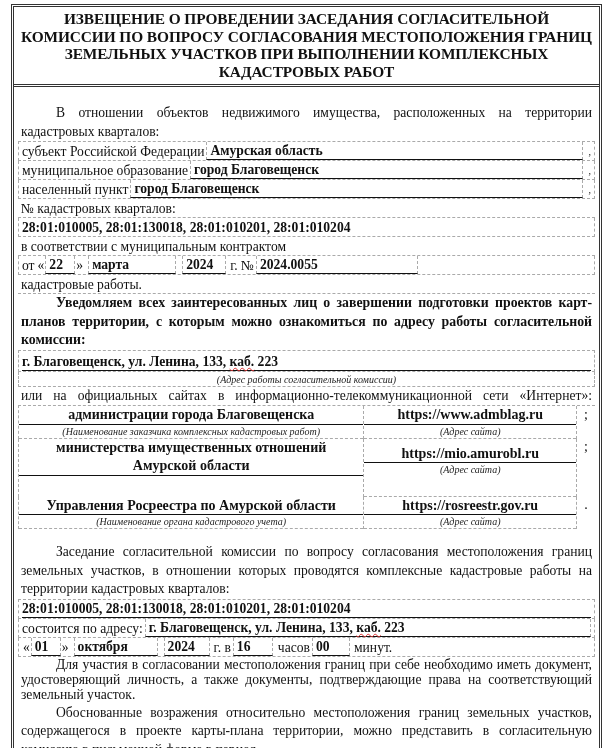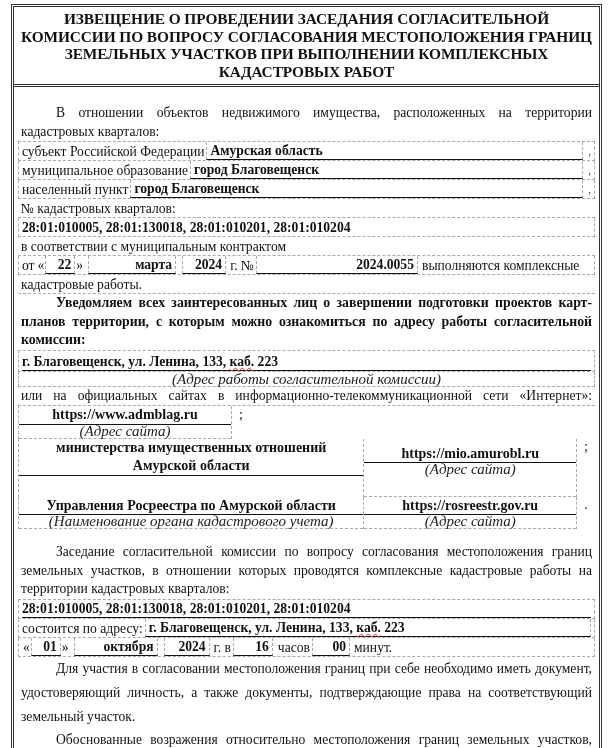--- a/index.html
+++ b/index.html
@@ -35,25 +35,25 @@
     margin: 0 -3px; padding: 0 3px 0 3px;
   }
   .row.top { border-top: 1px dashed #aaa; }
   .lbl { padding-right: 2px; }
   .fld {
     font-weight: bold; border-bottom: 1.5px solid #111; padding: 0 3px;
     border-left: 1px dashed #aaa; border-right: 1px dashed #aaa;
     height: 17px;
   }
   .fld.grow { flex: 1; }
-  .fld.c { text-align: right; }
+  .fld.c { text-align: left; }
   .punct { width: 8px; text-align: right; font-size: 10px; }
   .bold { font-weight: bold; }
   .caption {
-    font-style: italic; font-size: 15px; text-align: center; line-height: 13px;
+    font-style: italic; font-size: 10px; text-align: center; line-height: 13px;
     color: #222;
   }
   .grid2 { display: flex; margin: 0 -3px; border-left: 1px dashed #aaa; }
   .grid2 .colA { width: 345px; border-right: 1px dashed #aaa; }
   .grid2 .colB { width: 212px; border-right: 1px dashed #aaa; }
   .grid2 .colC { width: 18px; display: flex; align-items: flex-end; justify-content: center; padding-bottom: 2px; font-size: 14px; }
   .gval { font-weight: bold; text-align: center; border-bottom: 1.5px solid #111; font-size: 14px; line-height: 17.5px; }
   .gcap { border-bottom: 1px dashed #aaa; }
   .q { padding: 0 1px; }
   .spell { text-decoration: underline wavy #d33; text-decoration-thickness: 1px; }
@@ -94,38 +94,41 @@
     </div>
     <div class="row">
       <span class="lbl">от</span>
       <span class="q">«</span>
       <span class="fld c" style="width:22px">22</span>
       <span class="q">»</span>
       <span class="fld c" style="width:80px;margin-left:4px">марта</span>
       <span class="fld c" style="width:36px;margin-left:6px">2024</span>
       <span class="lbl" style="padding-left:4px">г. №</span>
       <span class="fld c" style="width:154px">2024.0055</span>
-      <span style="padding-left:4px">выполняются комплексные</span>
     </div>
     <div class="row" style="border-left:none;border-right:none;">
       <span>кадастровые работы.</span>
     </div>
 
     <p class="para bold" style="font-size:13.8px;line-height:18.5px;">Уведомляем всех заинтересованных лиц о завершении подготовки проектов карт-планов территории, с которым можно ознакомиться по адресу работы согласительной комиссии:</p>
 
     <div class="row top" style="height:20px">
       <span class="fld grow" style="border-left:none;border-right:none;padding-left:0;"><span>г. Благовещенск, ул. Ленина, 133, </span><span class="spell">каб.</span><span> 223</span></span>
     </div>
     <div class="row caption" style="height:14px;line-height:13px;">
       <span style="flex:1">(Адрес работы согласительной комиссии)</span>
     </div>
 
     <p class="para noind" style="text-align:justify;text-align-last:justify;">или на официальных сайтах в информационно-телекоммуникационной сети «Интернет»:</p>
 
     <div class="grid2" style="border-top:1px dashed #aaa;">
+      <div class="colA">
+        <div class="gval">администрации города Благовещенска</div>
+        <div class="caption gcap">(Наименование заказчика комплексных кадастровых работ)</div>
+      </div>
       <div class="colB">
         <div class="gval">https://www.admblag.ru</div>
         <div class="caption gcap">(Адрес сайта)</div>
       </div>
       <div class="colC" style="padding-bottom:16px">;</div>
     </div>
     <div class="grid2">
       <div class="colA">
         <div class="gval" style="padding:0 30px;line-height:18px;">министерства имущественных отношений Амурской области</div>
       </div>
@@ -164,17 +167,17 @@
       <span class="q">»</span>
       <span class="fld c" style="width:76px;margin-left:4px">октября</span>
       <span class="fld c" style="width:38px;margin-left:6px">2024</span>
       <span class="lbl" style="padding-left:4px">г. в</span>
       <span class="fld c" style="width:32px">16</span>
       <span class="lbl" style="padding-left:5px">часов</span>
       <span class="fld c" style="width:30px">00</span>
       <span style="padding-left:4px">минут.</span>
     </div>
 
-    <p class="para" style="line-height:24px;">Для участия в согласовании местоположения границ при себе необходимо иметь документ, удостоверяющий личность, а также документы, подтверждающие права на соответствующий земельный участок.</p>
+    <p class="para" style="line-height:15px;">Для участия в согласовании местоположения границ при себе необходимо иметь документ, удостоверяющий личность, а также документы, подтверждающие права на соответствующий земельный участок.</p>
     <p class="para" style="line-height:18.5px;margin-top:2px;">Обоснованные возражения относительно местоположения границ земельных участков, содержащегося в проекте карты-плана территории, можно представить в согласительную комиссию в письменной форме в период</p>
 
   </div>
 </div>
 
 </body></html>

